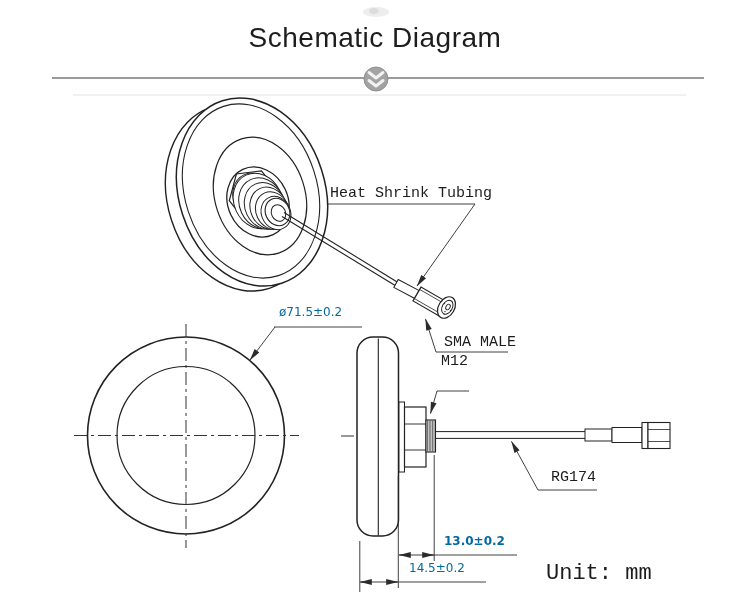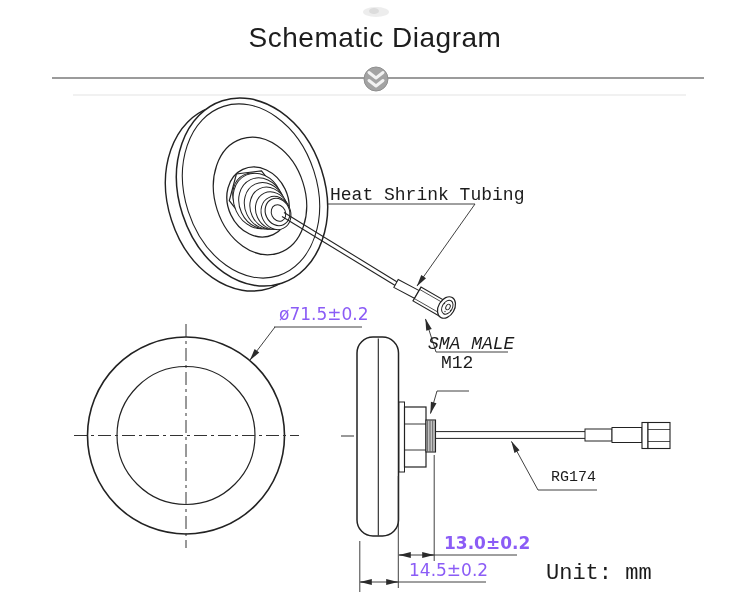--- a/index.html
+++ b/index.html
@@ -8,25 +8,25 @@
     overflow:hidden; font-family:"Liberation Sans", sans-serif;
   }
   .stage svg { position:absolute; left:0; top:0; }
   .page-title {
     position:absolute; left:0; top:22px; width:100%; text-align:center;
     font-size:28px; letter-spacing:0.5px; color:#1d1d1d;
     font-family:"Liberation Sans", sans-serif;
   }
   .cadlabel {
     position:absolute; font-family:"Liberation Mono", monospace;
-    color:#1c1c1c; font-size:18px; white-space:nowrap; line-height:1;
+    color:#1c1c1c; font-size:15px; white-space:nowrap; line-height:1;
   }
   .dimtext {
     position:absolute; font-family:"DejaVu Sans", sans-serif;
-    color:#8b5cf6; font-size:17px; white-space:nowrap; line-height:1;
+    color:#0369a1; font-size:12px; white-space:nowrap; line-height:1;
   }
   .unitnote { font-size:22px; }
 </style>
 </head>
 <body>
 
 <div class="stage">
 
   <div class="page-title">Schematic Diagram</div>
 
@@ -162,21 +162,21 @@
       <line x1="434.2" y1="555" x2="517" y2="555"></line>
 
       <line x1="360.3" y1="582" x2="398.2" y2="582"></line>
       <line x1="371" y1="582" x2="360.3" y2="582" marker-end="url(#arr)"></line>
       <line x1="387.5" y1="582" x2="397.7" y2="582" marker-end="url(#arr)"></line>
       <line x1="398.3" y1="582" x2="486" y2="582"></line>
     </g>
   </svg>
 
   <div class="cadlabel" style="left:330px; top:186px;">Heat Shrink Tubing</div>
-  <div class="cadlabel" style="left:428px; top:335px;font-style:italic;">SMA MALE</div>
+  <div class="cadlabel" style="left:444px; top:335px;">SMA MALE</div>
   <div class="cadlabel" style="left:441px; top:354px;">M12</div>
   <div class="cadlabel" style="left:551px; top:470px; font-size:15px;">RG174</div>
   <div class="cadlabel unitnote" style="left:546px; top:563px;">Unit: mm</div>
 
   <div class="dimtext" style="left:279px; top:306px;">ø71.5±0.2</div>
   <div class="dimtext" style="left:444px; top:535px;font-weight:bold;">13.0±0.2</div>
   <div class="dimtext" style="left:409px; top:562px;">14.5±0.2</div>
 
 </div>
 

